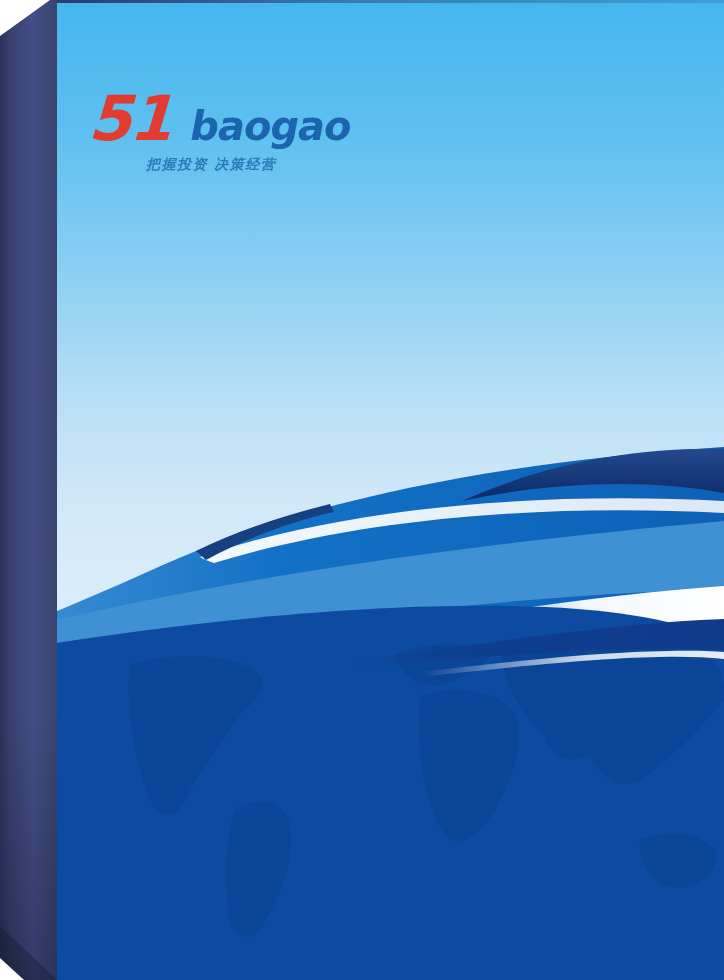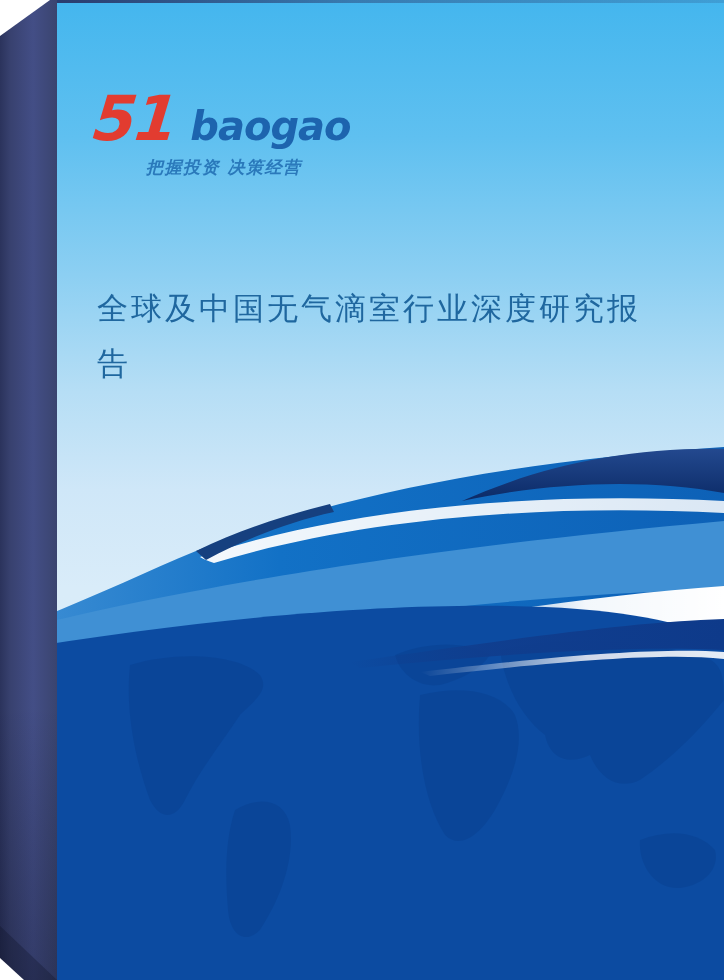--- a/index.html
+++ b/index.html
@@ -49,21 +49,21 @@
     font-size:62px;font-weight:700;font-style:italic;
     color:#e23c30;letter-spacing:-2px;
     transform:skewX(-6deg);display:inline-block;
   }
   .logo-word{
     font-size:40px;font-weight:700;font-style:italic;
     color:#1d64ae;letter-spacing:-1px;margin-left:14px;
   }
   .logo-tagline{
     margin:6px 0 0 52px;
-    font-size:17px;font-weight:700;font-style:italic;
+    font-size:14px;font-weight:700;font-style:italic;
     color:#2a79bb;letter-spacing:1.5px;white-space:nowrap;
   }
   
   .title{
     position:absolute;left:97px;top:260px;width:556px;
     font-size:31px;line-height:55px;letter-spacing:3px;
     font-weight:500;color:#1f679f;
     word-break:break-all;
   }
 </style>
@@ -158,15 +158,14 @@
   <div class="tri-bottom"></div>
 
   <div class="logo">
     <div class="logo-row">
       <span class="logo-mark">51</span>
       <span class="logo-word">baogao</span>
     </div>
     <div class="logo-tagline">把握投资 决策经营</div>
   </div>
 
-  <h1 class="title">全球及中国无气滴室行业深度研究报告</h1>
 
 </div>
 
 </body></html>

